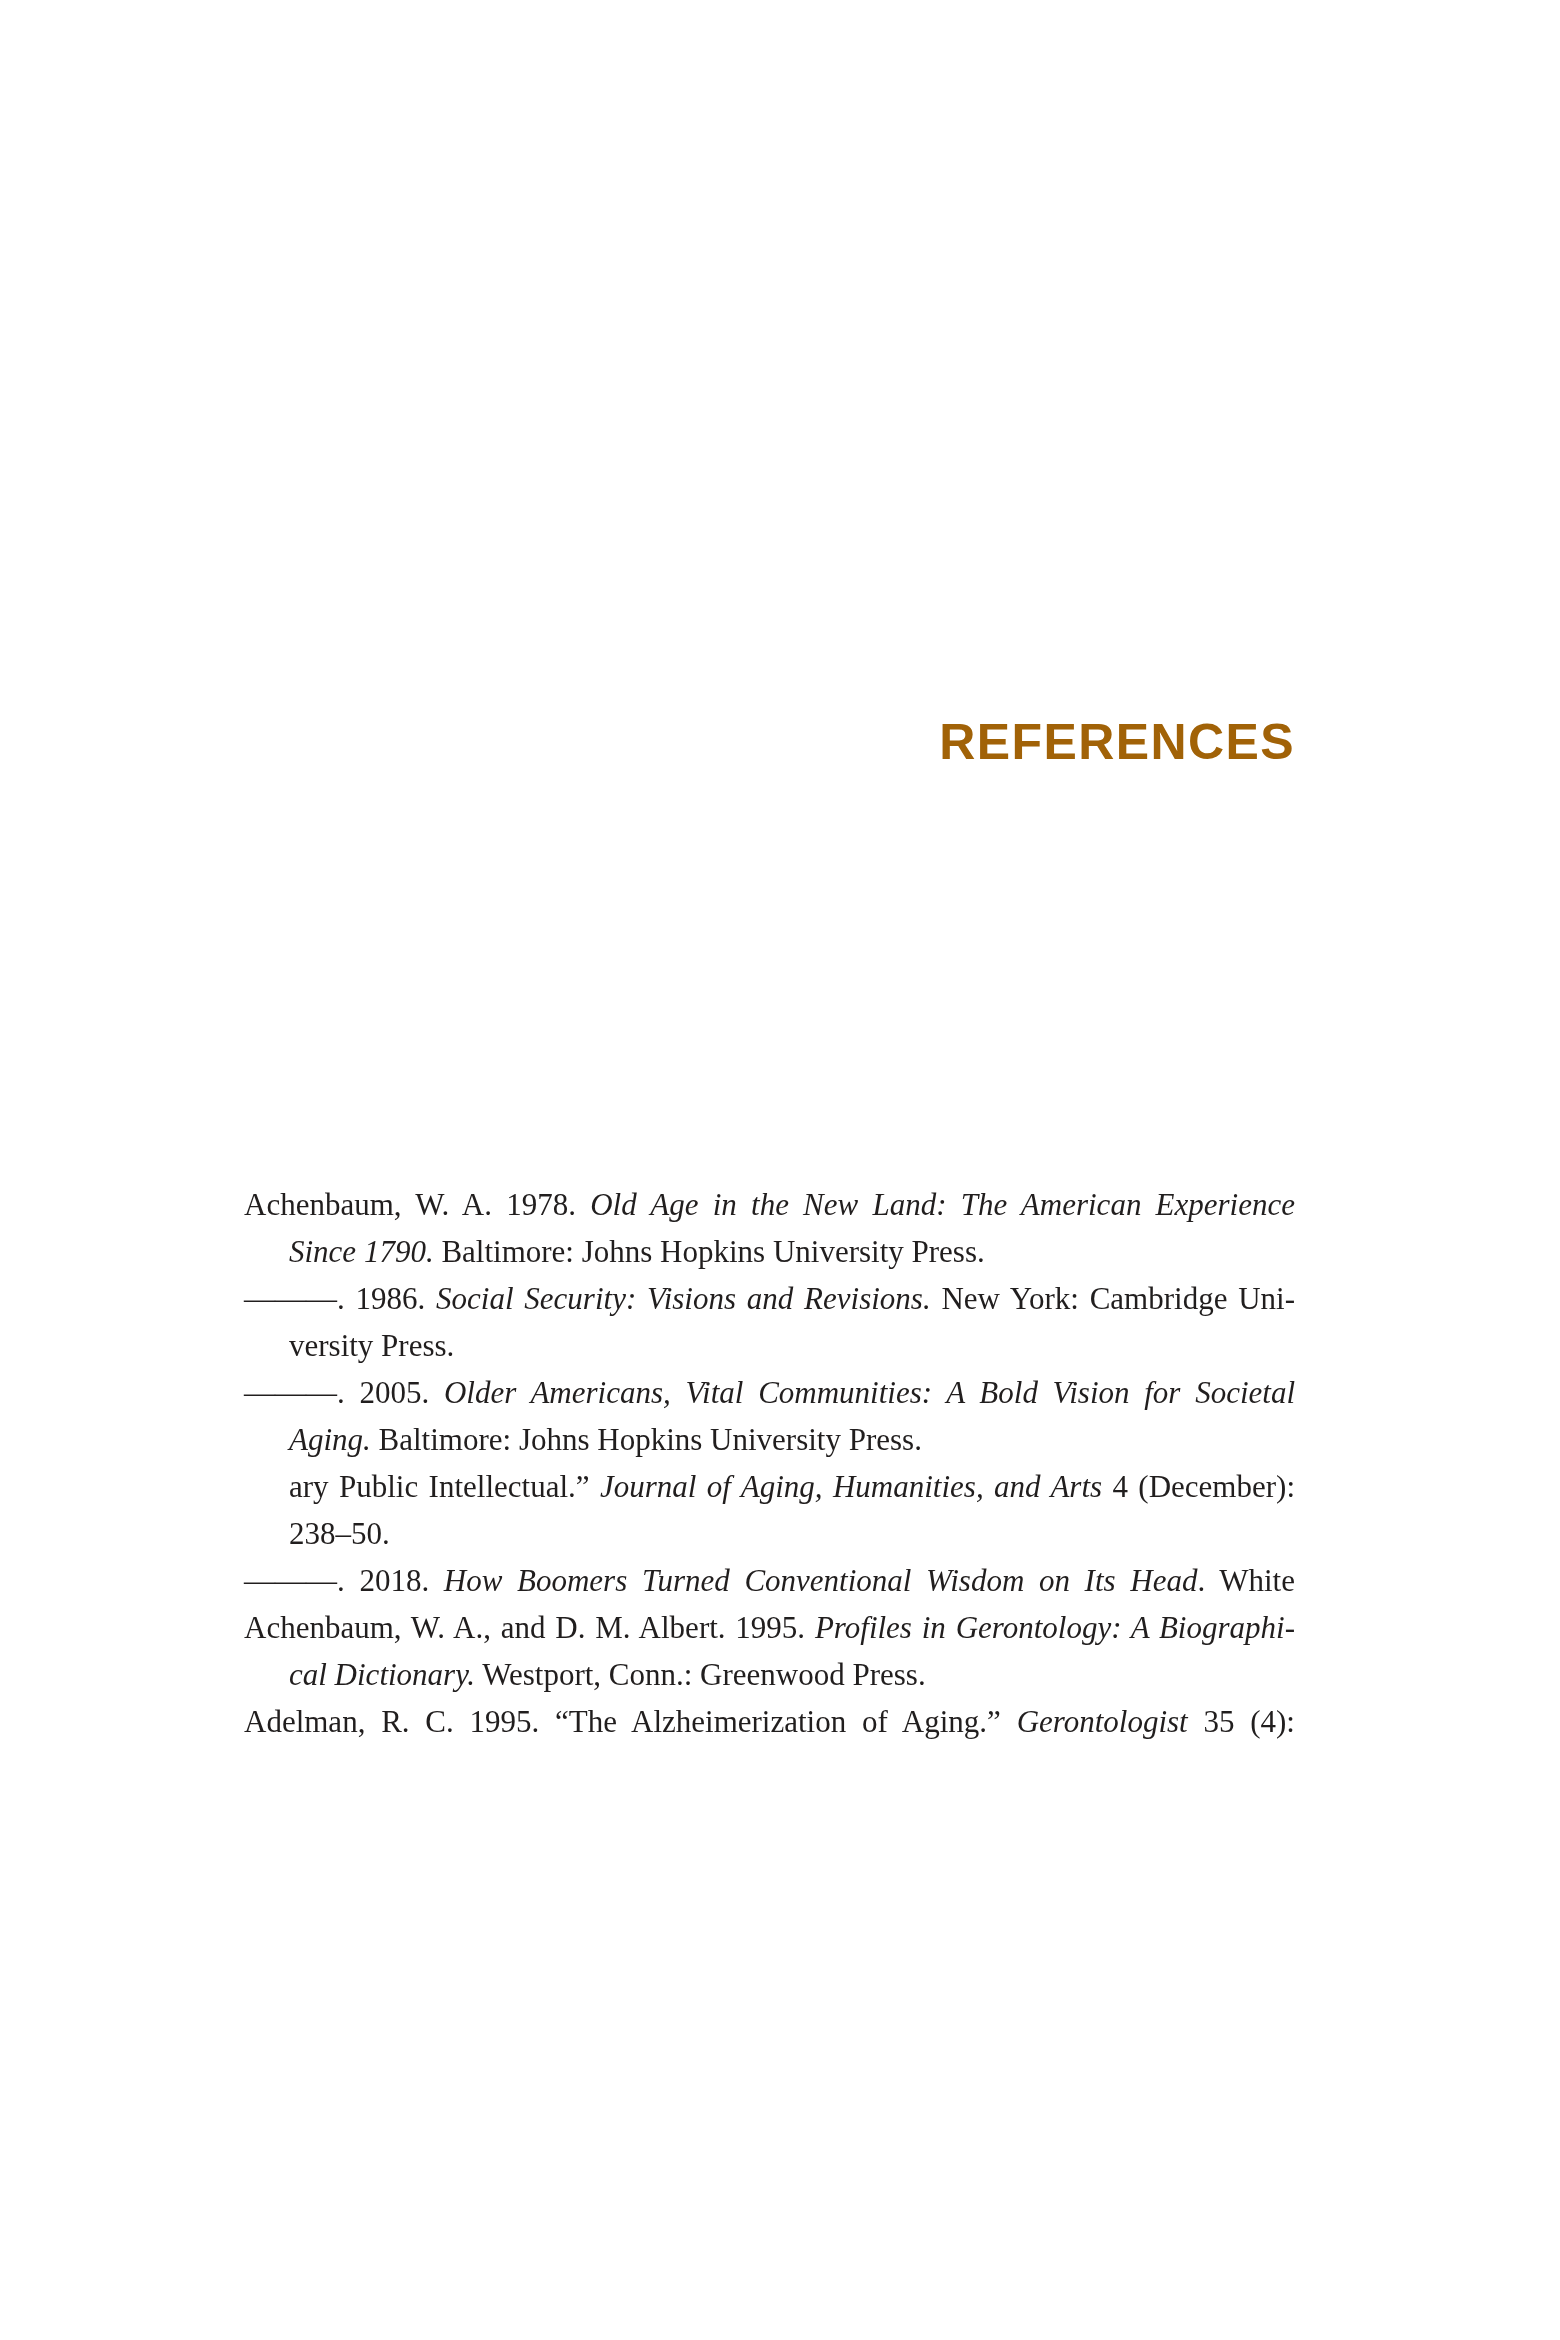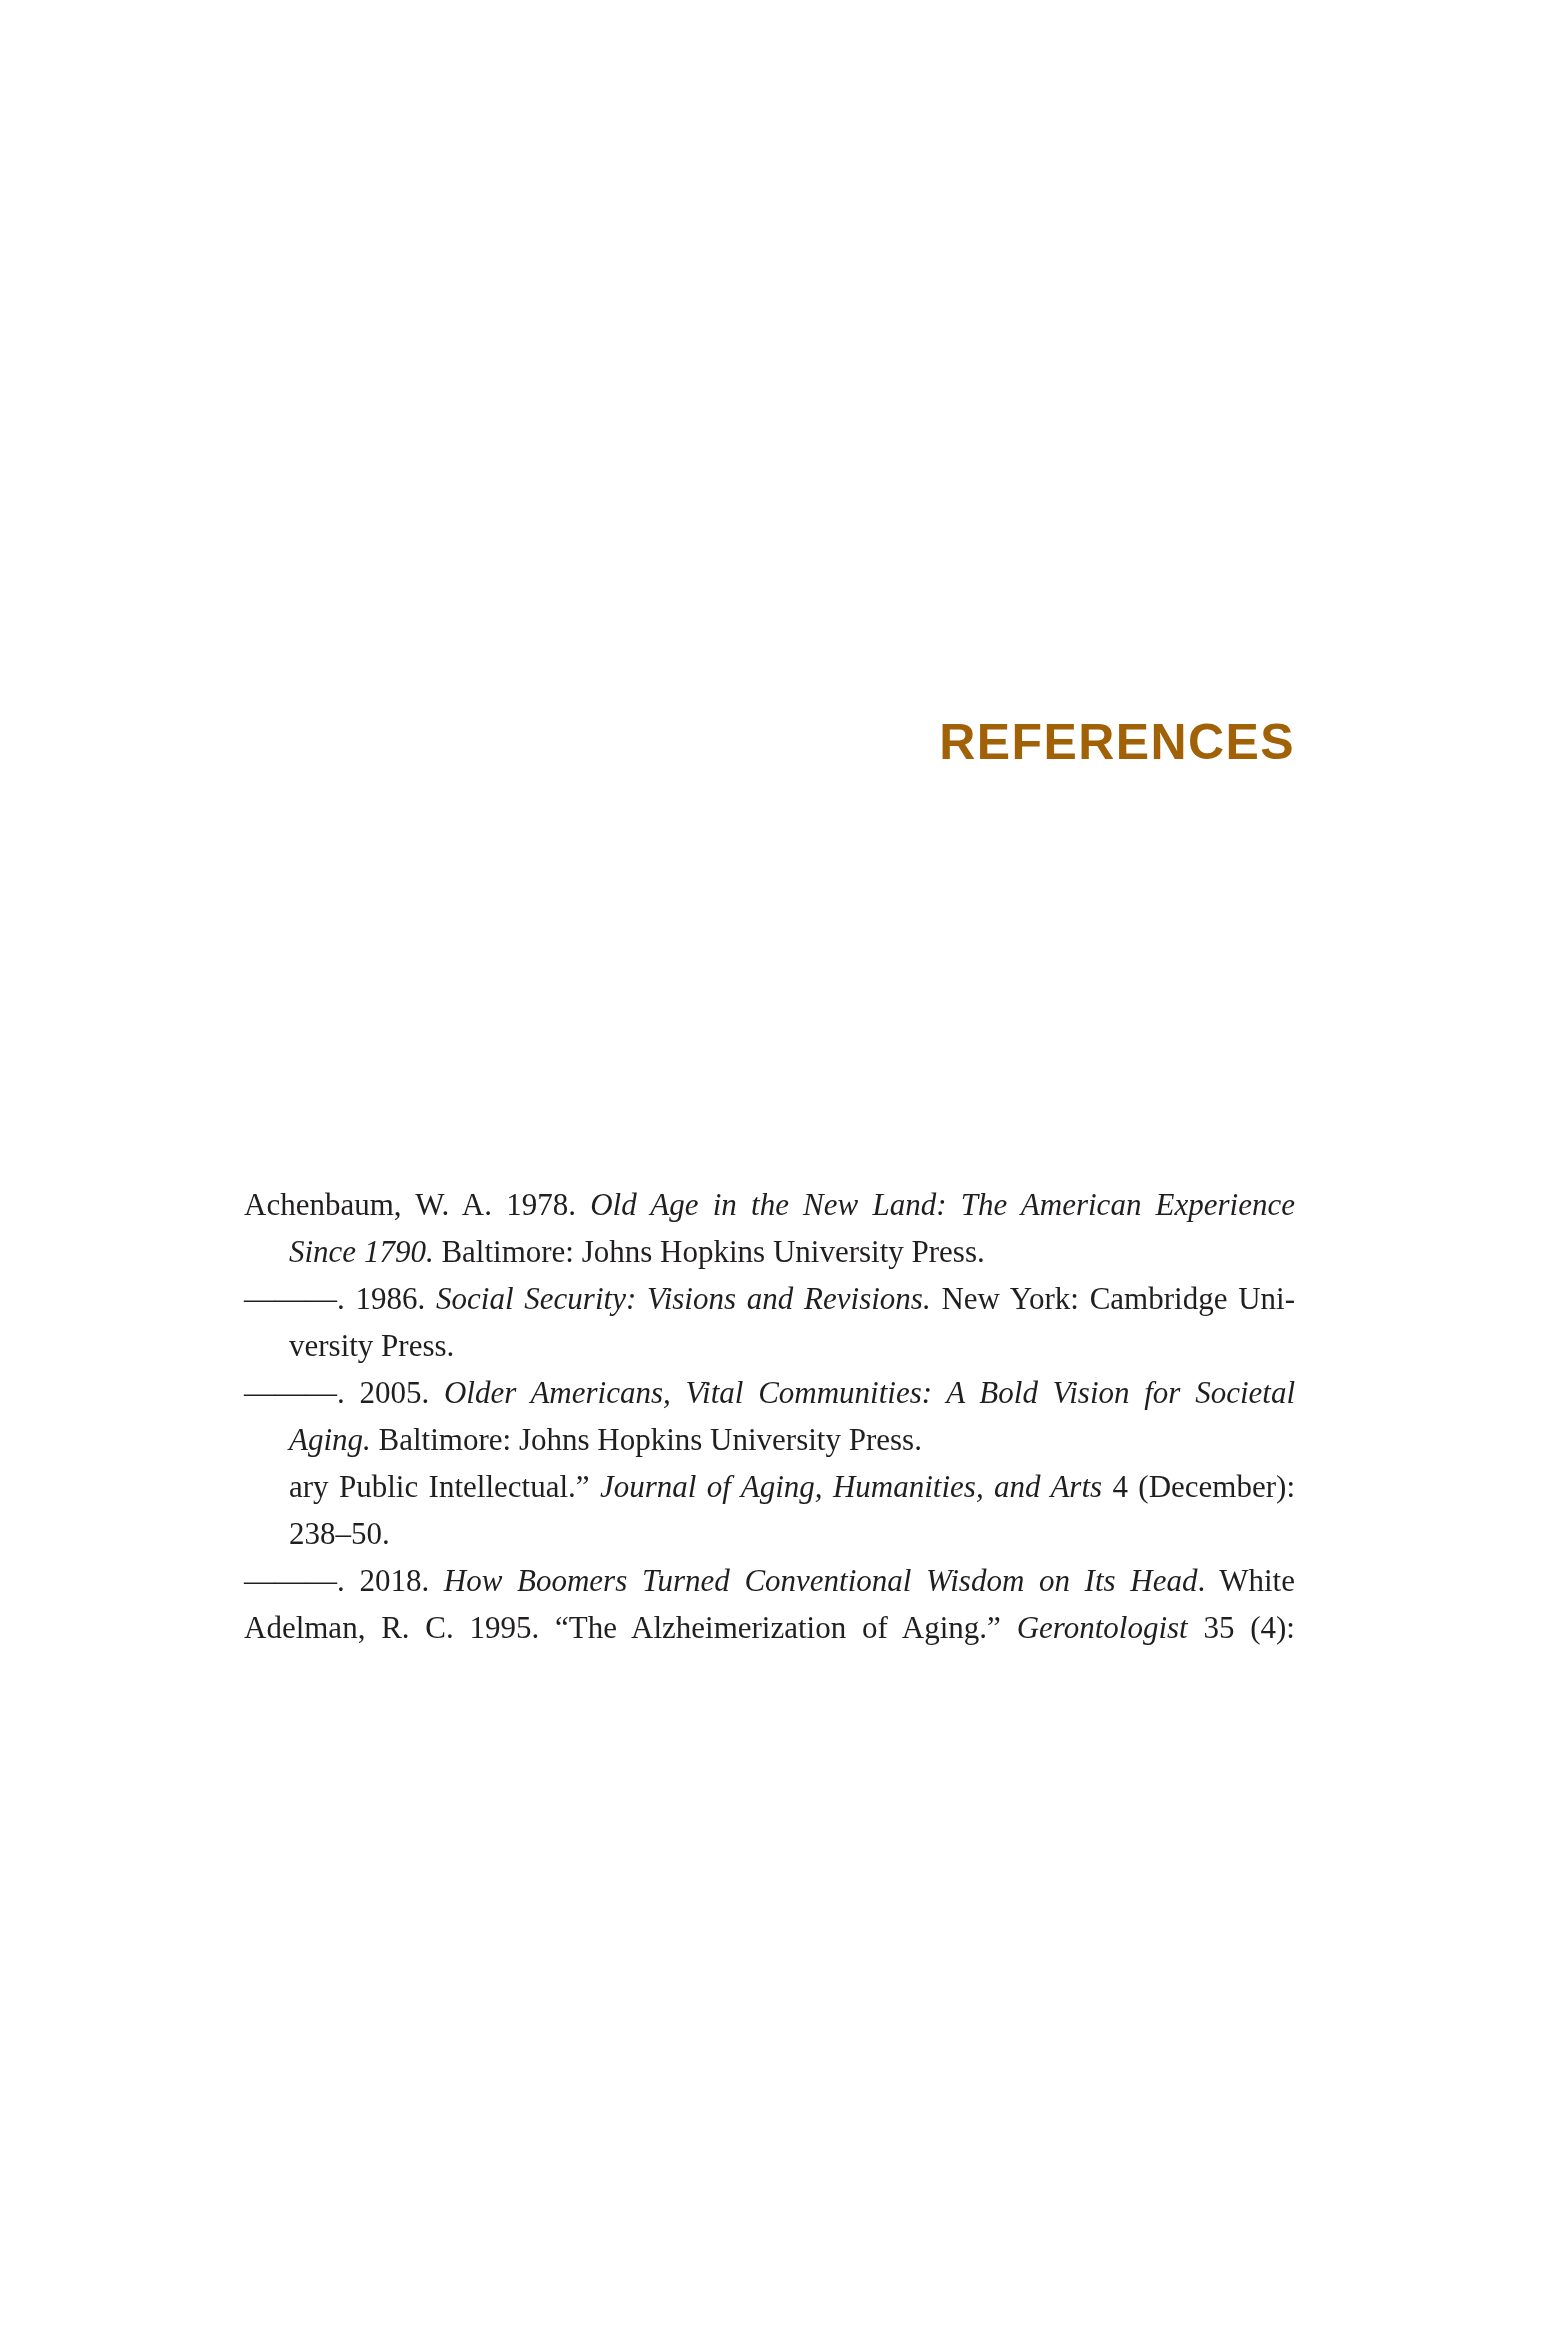--- a/index.html
+++ b/index.html
@@ -59,17 +59,21 @@
         <div class="line cont"><em>Aging.</em><span> Baltimore: Johns Hopkins University Press.</span></div>
       </div>
       <div class="entry">
         <div class="line cont just"><span>ary Public Intellectual.” </span><em>Journal of Aging, Humanities, and Arts</em><span> 4 (December):</span></div>
         <div class="line cont"><span>238–50.</span></div>
       </div>
       <div class="entry">
         <div class="line just"><span>———. 2018. </span><em>How Boomers Turned Conventional Wisdom on Its Head</em><span>. White</span></div>
       </div>
       <div class="entry">
+        <div class="line just"><span>Achenbaum, W. A., and D. M. Albert. 1995. </span><em>Profiles in Gerontology: A Biographi-</em></div>
+        <div class="line cont"><em>cal Dictionary.</em><span> Westport, Conn.: Greenwood Press.</span></div>
+      </div>
+      <div class="entry">
         <div class="line just"><span>Adelman, R. C. 1995. “The Alzheimerization of Aging.” </span><em>Gerontologist</em><span> 35 (4):</span></div>
       </div>
     </div>
 </div>
 
 
 </body></html>

